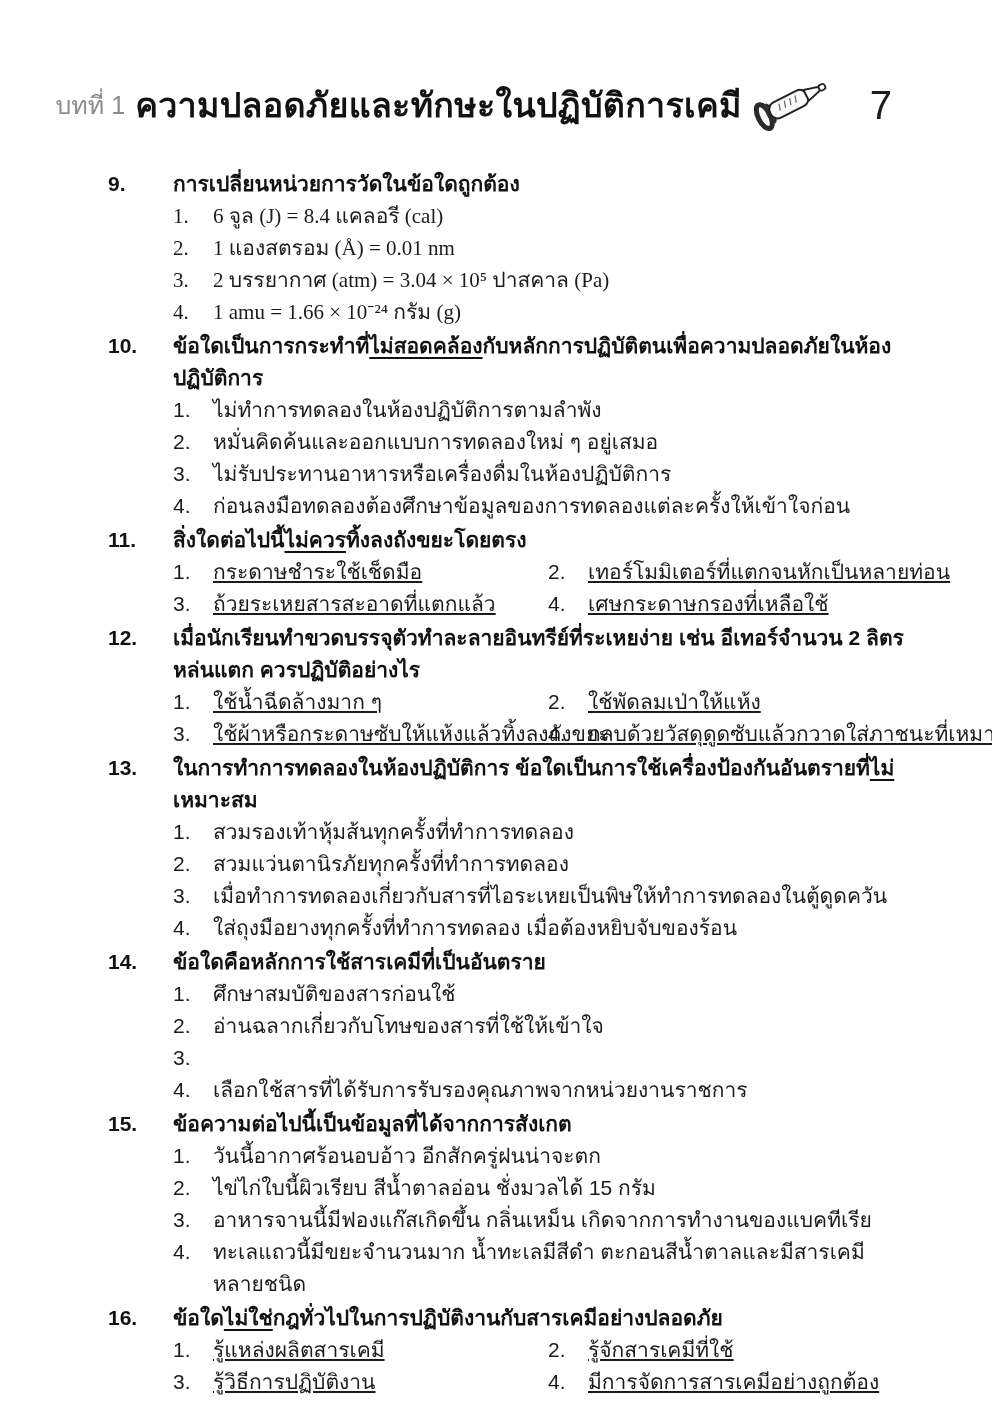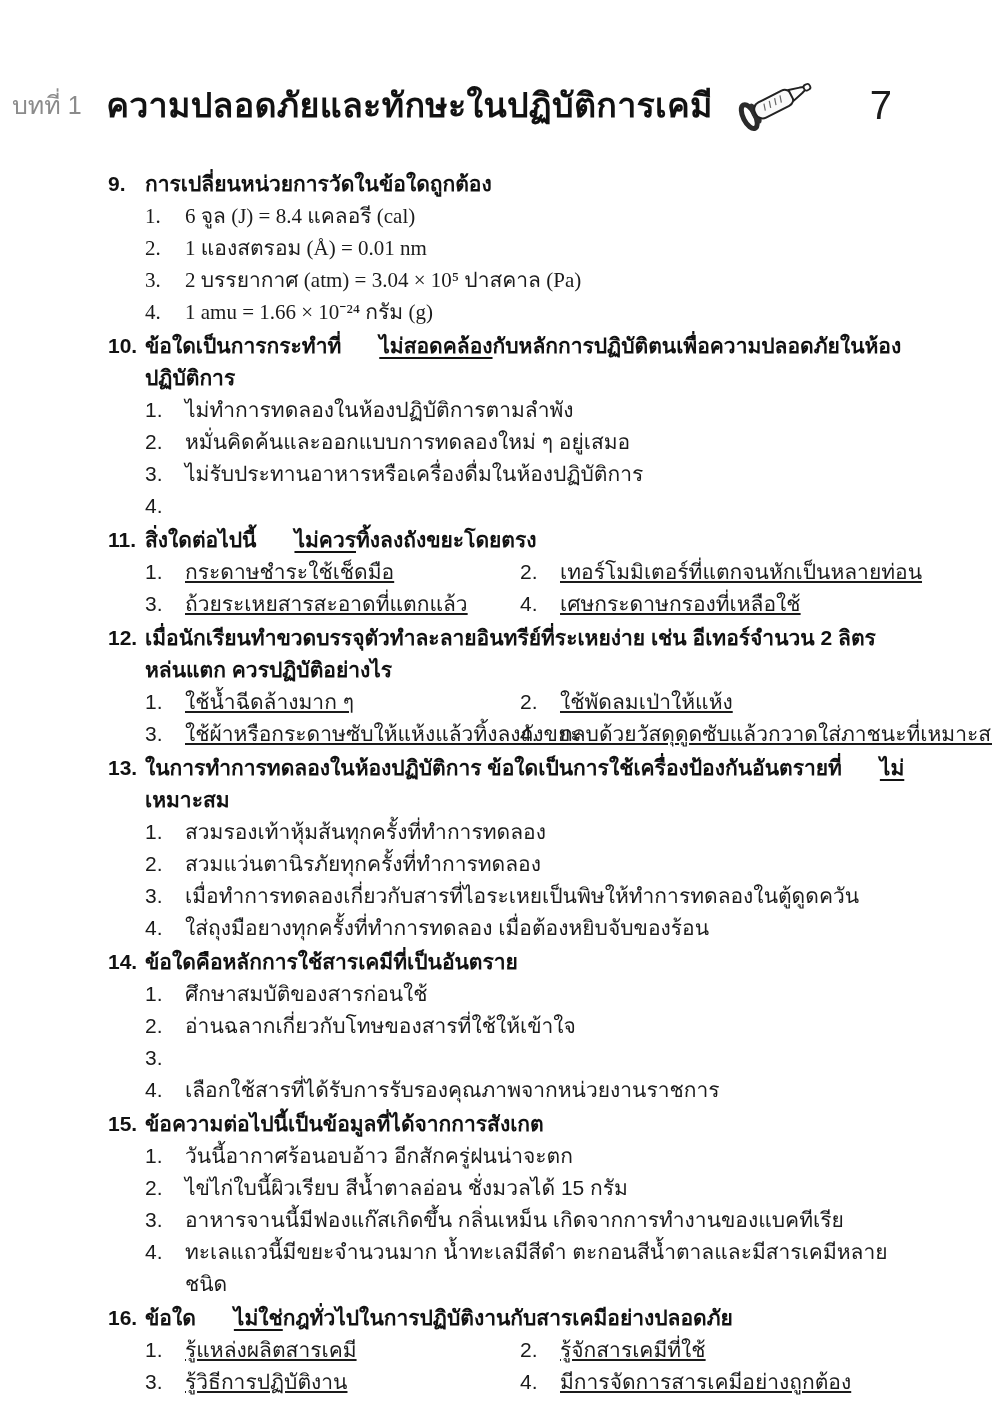--- a/index.html
+++ b/index.html
@@ -10,21 +10,21 @@
     background:#ffffff;
     color:#121212;
     font-family:"Liberation Sans", sans-serif;
     overflow:hidden;
   }
 
   
   .header {
     display:flex;
     align-items:center;
-    justify-content:space-between;
+    justify-content:flex-end;
     padding:70px 100px 0 12px;
     height:70px;
     box-sizing:content-box;
   }
   .chapter-label {
     color:#8b8b8b;
     font-size:25px;
     margin-right:10px;
     white-space:nowrap;
   }
@@ -42,29 +42,28 @@
     line-height:1;
   }
 
   
   .questions { padding:28px 86px 0 108px; }
   .question { display:flex; margin-bottom:2px; }
   .qnum {
     flex:none; width:37px;
     font-weight:700; font-size:21px; line-height:32px;
   }
-  .qbody { flex:1; min-width:0; }
+  .qbody { flex:1; min-width:0;margin-left:28px; }
   .stem {
     font-weight:700; font-size:21px; line-height:32px;
   }
   .stem .u {
     text-decoration:underline;
     text-underline-offset:4px;
     text-decoration-thickness:1.5px;
-    padding-left:38px;
   }
   .choices { }
   .choice {
     display:flex;
     font-size:21px; line-height:32px;
     color:#1b1b1b;
   }
   .cnum { flex:none; width:40px; }
   .ctext { min-width:0; }
   .choices.two {
@@ -134,20 +133,21 @@
             <div class="choice">
               <span class="cnum">2.</span>
               <span class="ctext">หมั่นคิดค้นและออกแบบการทดลองใหม่ ๆ อยู่เสมอ</span>
             </div>
             <div class="choice">
               <span class="cnum">3.</span>
               <span class="ctext">ไม่รับประทานอาหารหรือเครื่องดื่มในห้องปฏิบัติการ</span>
             </div>
             <div class="choice">
               <span class="cnum">4.</span>
+              <span class="ctext">ก่อนลงมือทดลองต้องศึกษาข้อมูลของการทดลองแต่ละครั้งให้เข้าใจก่อน</span>
             </div>
           </div>
         </div>
       </div>
       <div class="question">
         <div class="qnum">11.</div>
         <div class="qbody">
           <div class="stem"><span>สิ่งใดต่อไปนี้</span><span class="u">ไม่ควร</span><span>ทิ้งลงถังขยะโดยตรง</span></div>
           <div class="choices two">
             <div class="choice">

